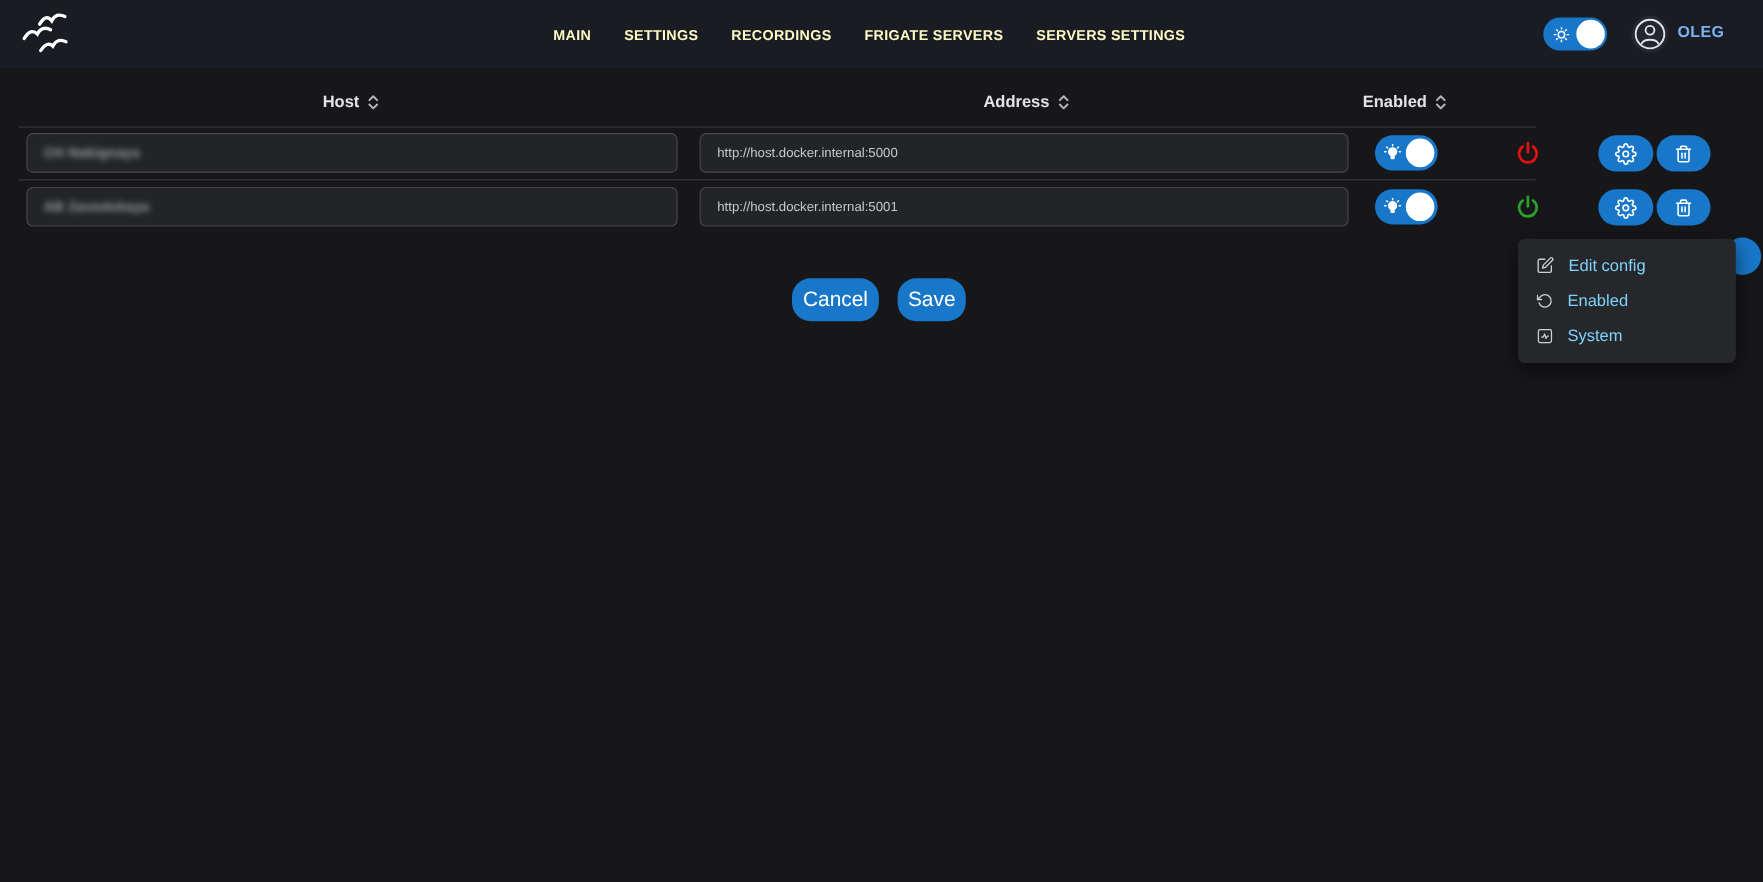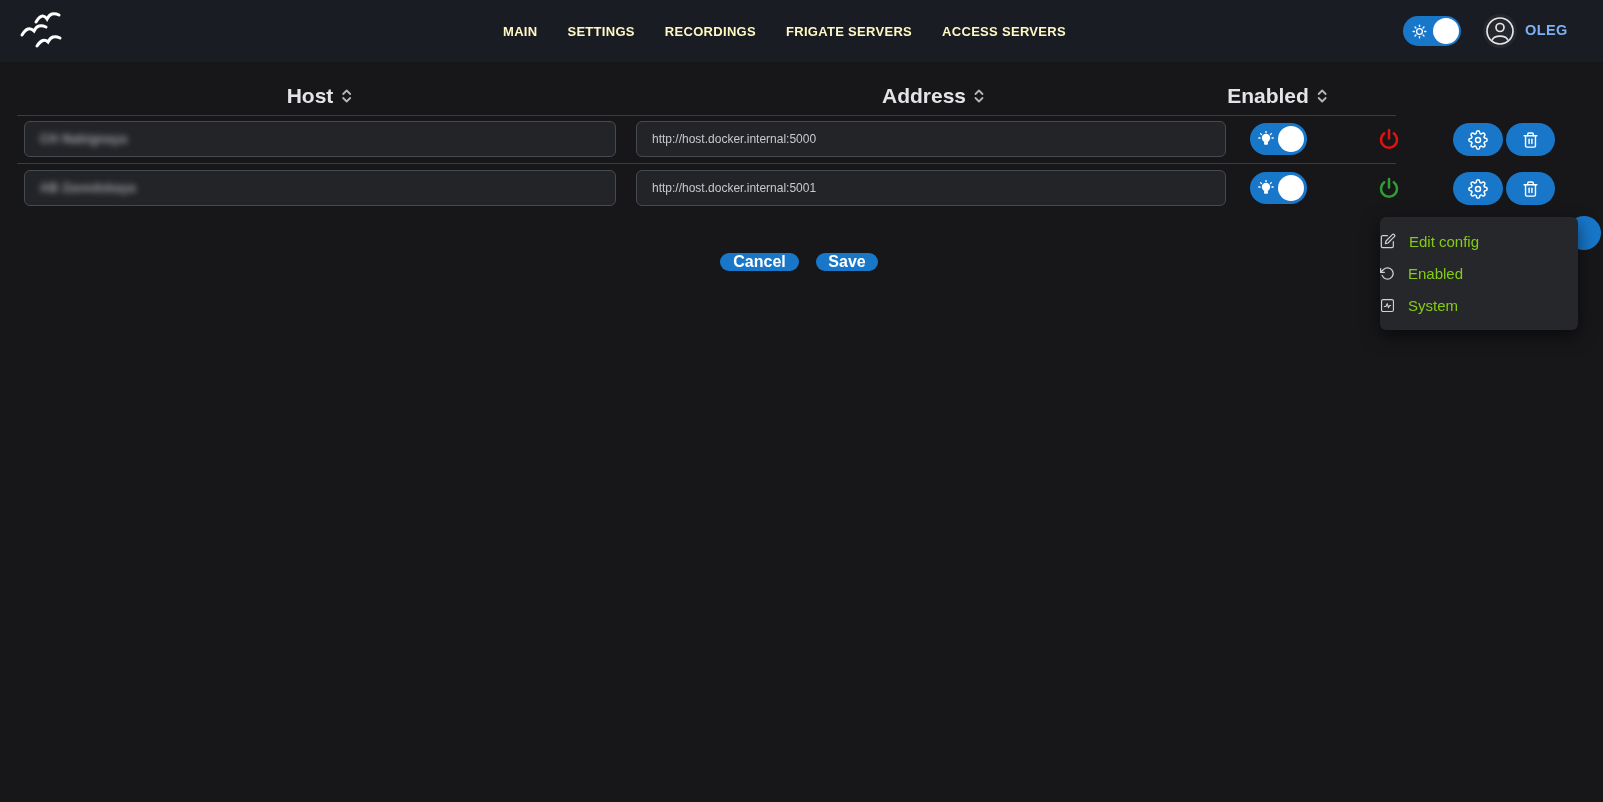--- a/index.html
+++ b/index.html
@@ -50,21 +50,21 @@
   .username {
     position:absolute; left:130px; top:22px;
     color:#7cb1f2; font-size:14.5px; font-weight:700; letter-spacing:.4px;
     cursor:pointer;
     text-align:center;
   }
 
   
   .th {
     position:absolute; top:84px; display:flex; align-items:center; gap:6px;
-    color:#e2e4e8; font-size:21px; font-weight:700; cursor:pointer;
+    color:#e2e4e8; font-size:15px; font-weight:700; cursor:pointer;
     transform:translateX(-50%);
   }
   .th-host    { left:320px; }
   .th-address { left:934px; }
   .th-enabled { left:1278px; }
 
   .divider {
     position:absolute; left:17px; width:1379px; height:1px; background:#3c3d41;
   }
   .divider-1 { top:115px; }
@@ -103,43 +103,43 @@
     position:absolute; height:33px; border:none; cursor:pointer;
     background:#1877c9; border-radius:17px;
     display:flex; align-items:center; justify-content:center;
   }
   .icon-btn.r1 { top:123px; } .icon-btn.r2 { top:172px; }
   .gear-btn  { left:1453px; width:50px; }
   .trash-btn { left:1506px; width:49px; }
 
   
   .pill-btn {
-    position:absolute; top:253px; height:18px; border:none; cursor:pointer;
-    background:#1877c9; color:#fff; font-size:16px; font-weight:700;
+    position:absolute; top:253px; height:39px; border:none; cursor:pointer;
+    background:#1877c9; color:#fff; font-size:19px; font-weight:400;
     font-family:"Liberation Sans","DejaVu Sans",sans-serif;
     border-radius:17px;
   }
   .cancel-btn { left:720px; width:79px; }
   .save-btn   { left:816px; width:62px; }
 
   
   .peek-circle {
     position:absolute; left:1567px; top:216px; width:34px; height:34px;
     background:#1877c9; border-radius:50%; z-index:5; cursor:pointer;
   }
   .context-menu {
     position:absolute; left:1380px; top:217px; width:198px; height:113px;
     background:#26272b; border-radius:6px; z-index:10;
     box-shadow:0 6px 18px rgba(0,0,0,.55);
     padding:8px 0; display:flex; flex-direction:column;
   }
   .menu-item {
     height:32px; display:flex; align-items:center; gap:13px;
-    cursor:pointer;
-    color:#84cc16; font-size:15px;
+    padding-left:17px; cursor:pointer;
+    color:#7dd3fc; font-size:15px;
   }
   .menu-item svg { flex:0 0 auto; }
 </style>
 </head>
 <body>
 
 <div class="canvas">
 
   <header class="navbar">
     <div class="logo">
@@ -150,21 +150,21 @@
           <path d="M19 37 Q25 28 30 33 Q34 25 42 29"></path>
         </g>
       </svg>
     </div>
 
     <nav class="nav-links">
       <a class="nav-link">MAIN</a>
       <a class="nav-link">SETTINGS</a>
       <a class="nav-link">RECORDINGS</a>
       <a class="nav-link">FRIGATE SERVERS</a>
-      <a class="nav-link">ACCESS SERVERS</a>
+      <a class="nav-link">SERVERS SETTINGS</a>
     </nav>
 
     <div class="nav-right">
       <div class="theme-toggle">
         <svg class="tog-icon" width="15" height="15" viewBox="0 0 16 16">
           <g stroke="#fff" stroke-width="1.4" stroke-linecap="round" fill="none">
             <circle cx="8" cy="8" r="3.1"></circle>
             <line x1="8" y1="1.2" x2="8" y2="2.6"></line>
               <line x1="8" y1="13.4" x2="8" y2="14.8"></line>
             <line x1="1.2" y1="8" x2="2.6" y2="8"></line>

